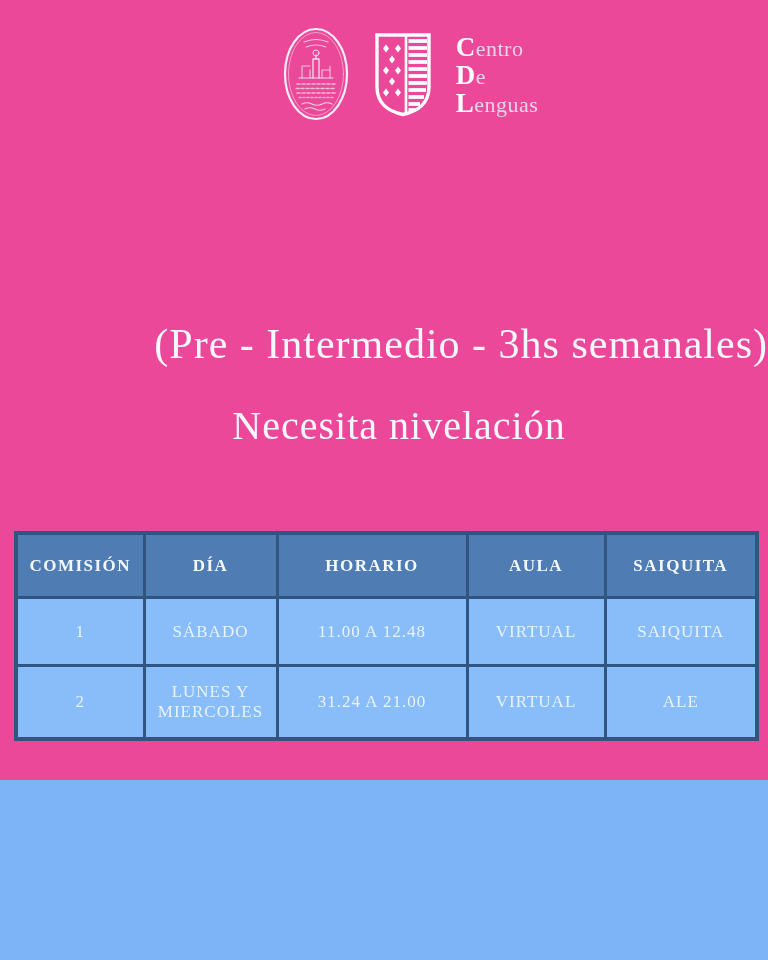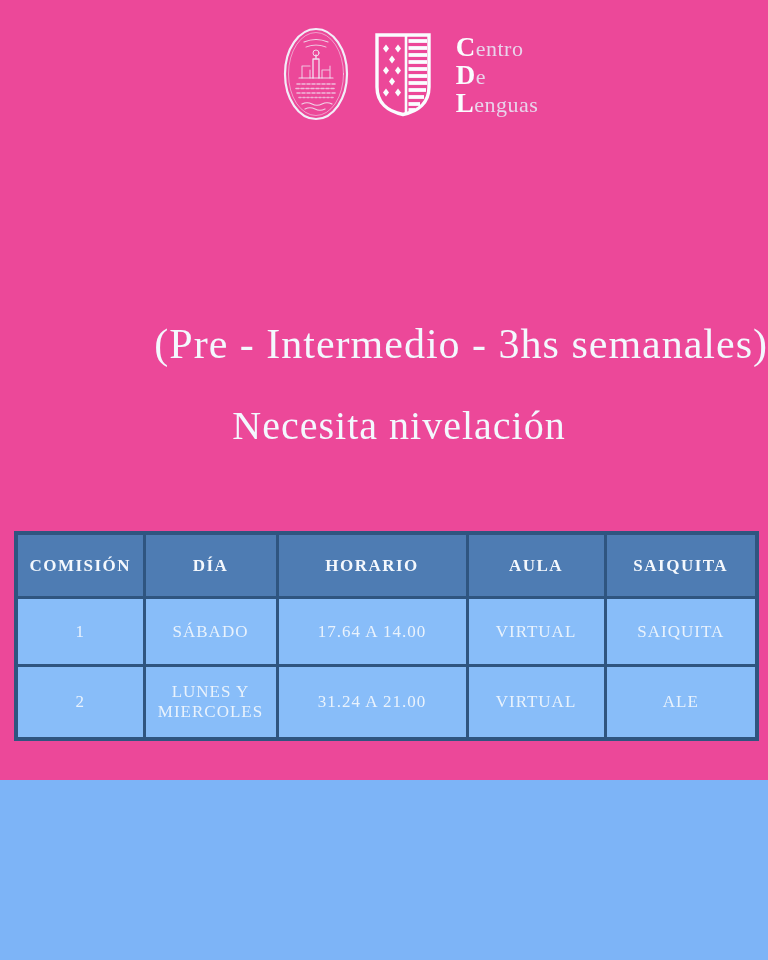--- a/index.html
+++ b/index.html
@@ -181,21 +181,21 @@
         <th>DÍA</th>
         <th>HORARIO</th>
         <th>AULA</th>
         <th>SAIQUITA</th>
       </tr>
     </thead>
     <tbody>
       <tr class="row-1">
         <td>1</td>
         <td>SÁBADO</td>
-        <td>17.64 A 14.00</td>
+        <td>11.00 A 12.48</td>
         <td>VIRTUAL</td>
         <td>SAIQUITA</td>
       </tr>
       <tr class="row-2">
         <td>2</td>
         <td>LUNES Y MIERCOLES</td>
         <td>31.24 A 21.00</td>
         <td>VIRTUAL</td>
         <td>ALE</td>
       </tr>

